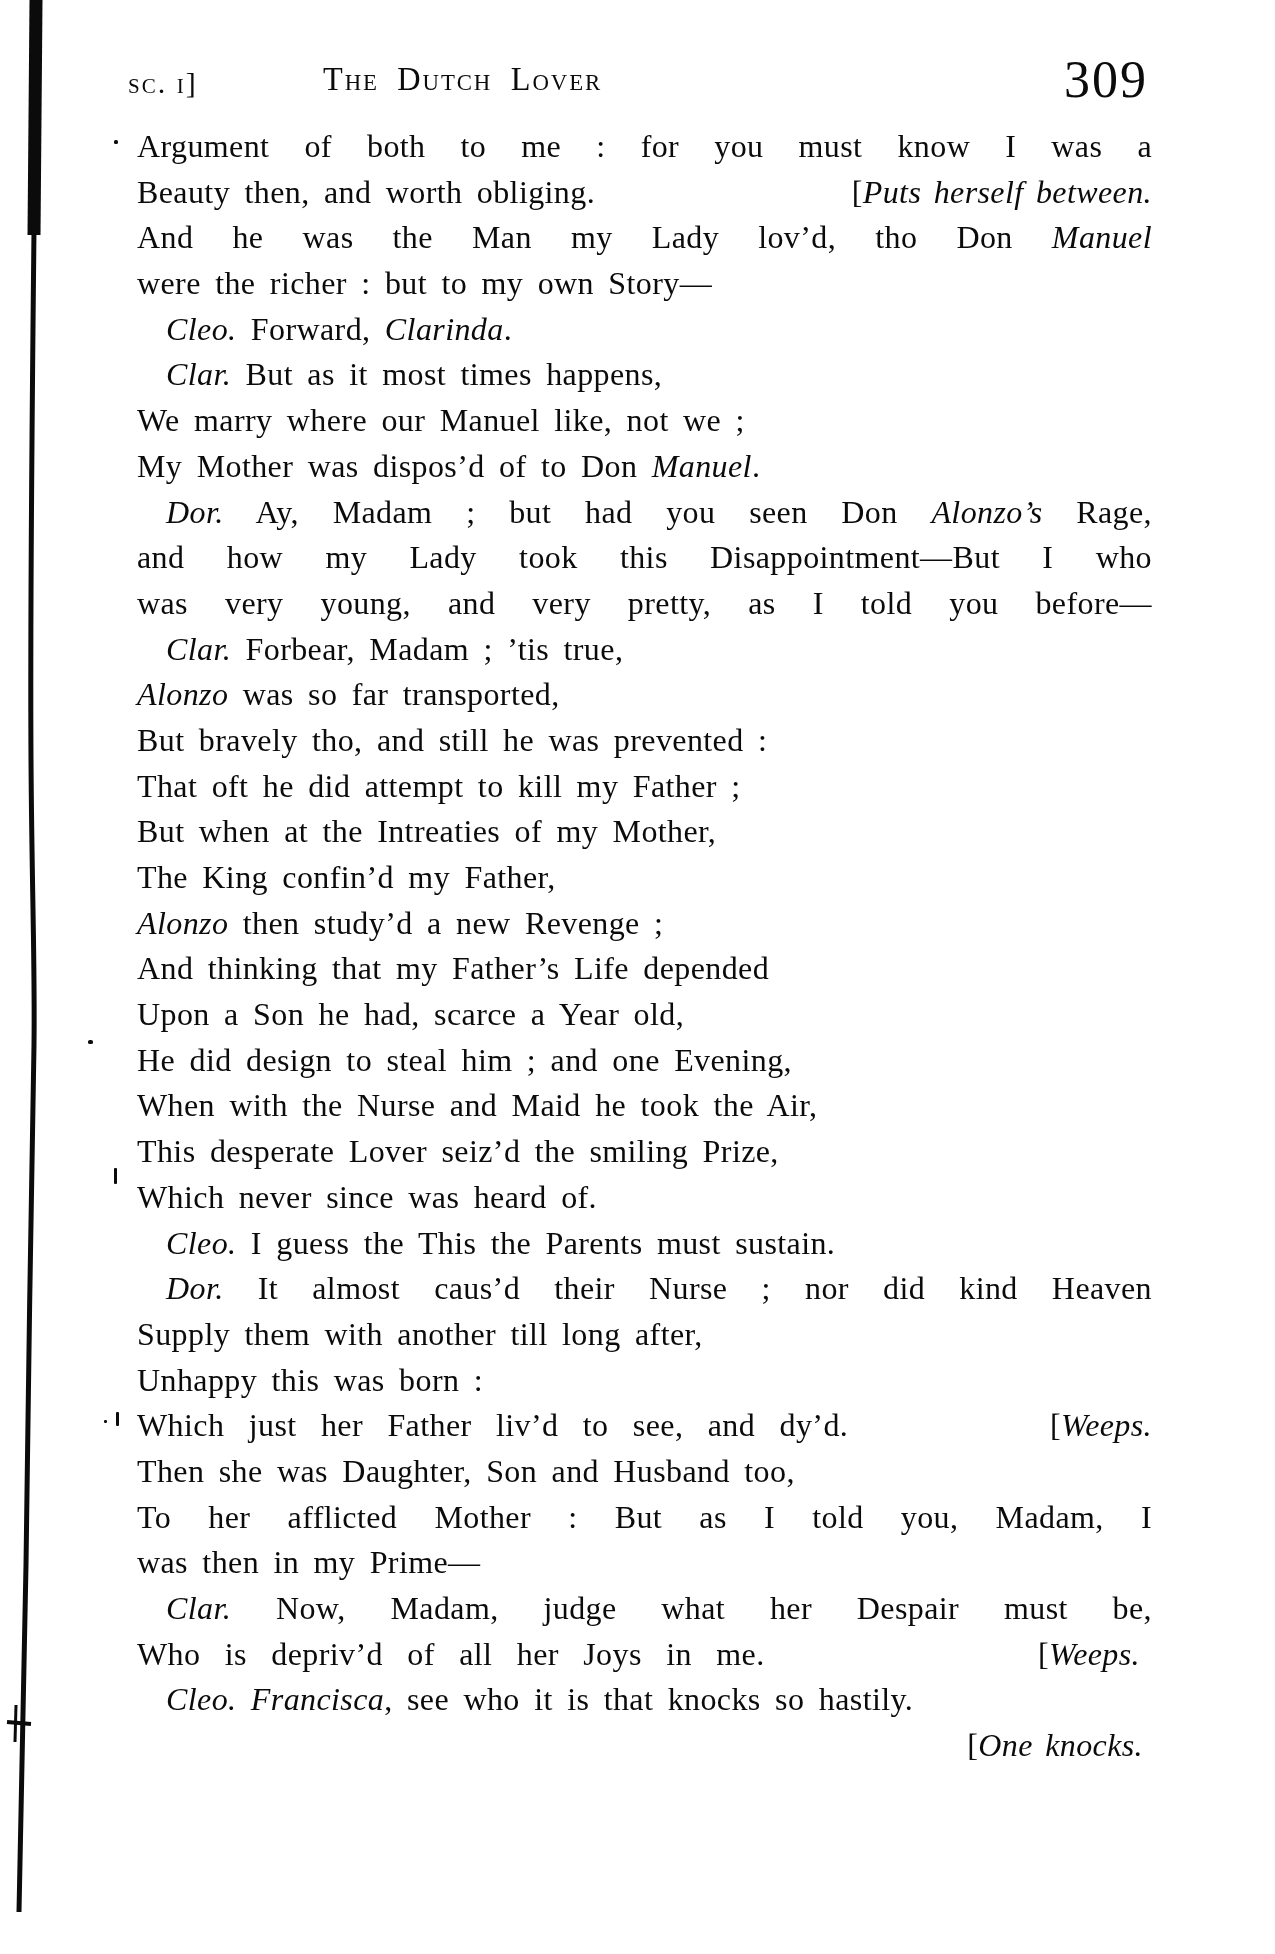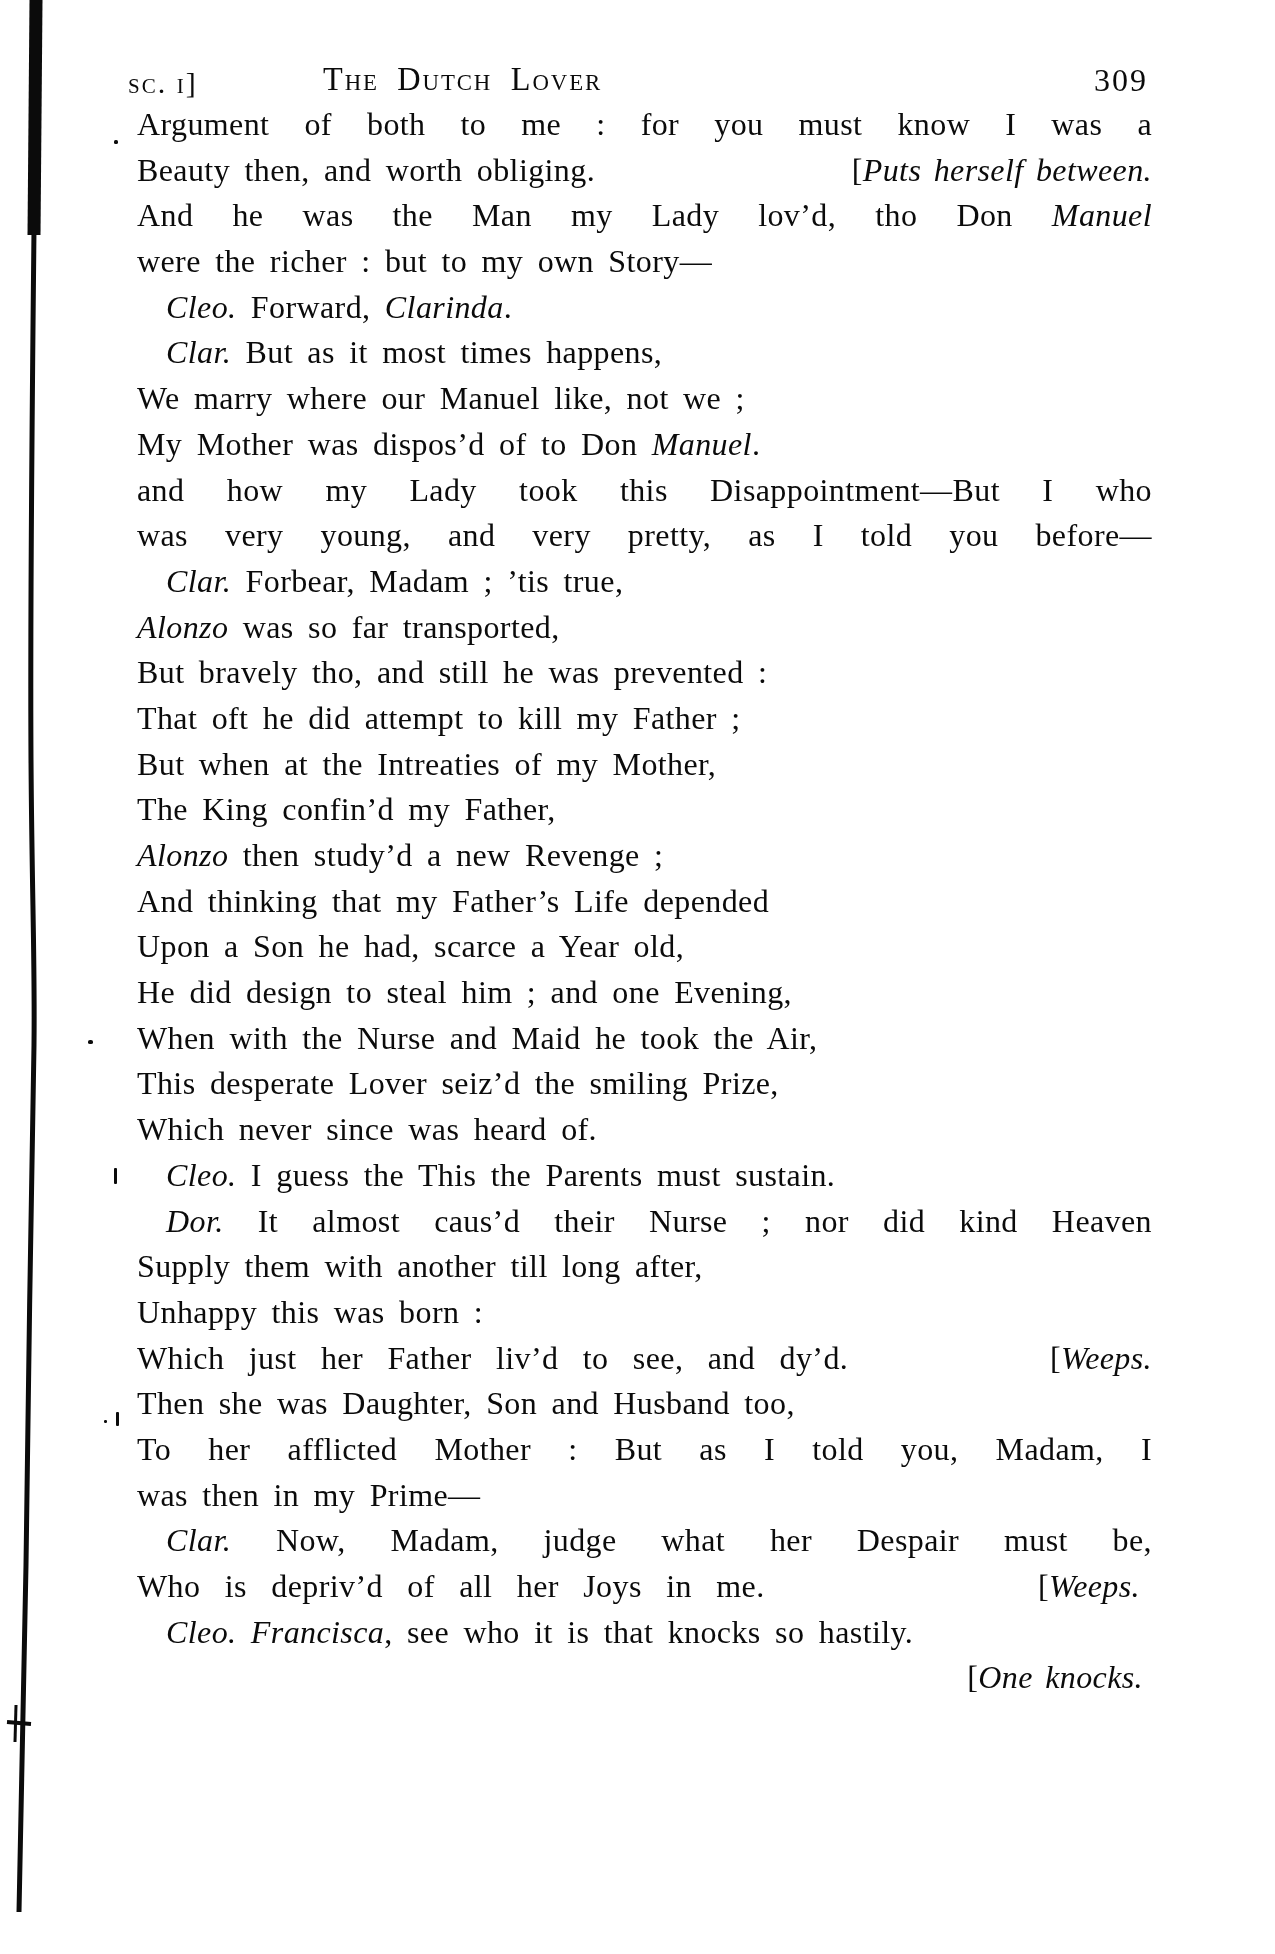--- a/index.html
+++ b/index.html
@@ -2,22 +2,22 @@
 <html><head>
 <meta charset="utf-8">
 <style>
   html,body{margin:0;padding:0;background:#e8e8e8}
   .page{position:relative;width:1275px;height:1954px;background:#ffffff;overflow:hidden;
         font-family:"Liberation Serif","DejaVu Serif",serif;color:#0b0b0b}
   .hdr{position:absolute;left:137px;top:0;width:1015px;height:112px}
   .scene{position:absolute;left:-9px;top:68px;font-variant:small-caps;font-size:30px;line-height:30px;letter-spacing:2px}
   .title{position:absolute;left:186px;top:62px;font-variant:small-caps;font-size:34px;line-height:34px;
          letter-spacing:2px;word-spacing:9px;transform:scaleX(.95);transform-origin:left top;white-space:nowrap}
-  .pgno{position:absolute;right:4px;top:60px;font-size:32px;line-height:40px;letter-spacing:2px}
-  .body{position:absolute;left:137px;top:102px;width:1015px;font-size:32px;line-height:45.7px;
+  .pgno{position:absolute;right:4px;top:60px;font-size:52px;line-height:40px;letter-spacing:2px}
+  .body{position:absolute;left:137px;top:124px;width:1015px;font-size:32px;line-height:45.7px;
         word-spacing:6px;letter-spacing:.4px}
   .ln{position:relative;height:45.7px;white-space:nowrap}
   .jst{white-space:normal;text-align:justify;text-align-last:justify}
   .ind{text-indent:29px}
   .wide{word-spacing:16px}
   .it{font-style:italic}
   .sd{position:absolute;right:0;top:0;word-spacing:4px}
   .sd.in12{right:12px}
   .sd.in9{right:9px}
   .gutter{position:absolute;left:0;top:0}
@@ -58,20 +58,21 @@
     <div class="ln"><span>were the richer : but to my own Story—</span></div>
 
     <div class="ln ind"><span class="it">Cleo.</span><span> Forward, </span><span class="it">Clarinda</span><span>.</span></div>
 
     <div class="ln ind"><span class="it">Clar.</span><span> But as it most times happens,</span></div>
 
     <div class="ln"><span>We marry where our Manuel like, not we ;</span></div>
 
     <div class="ln"><span>My Mother was dispos’d of to Don </span><span class="it">Manuel</span><span>.</span></div>
 
+    <div class="ln ind jst"><span class="it">Dor.</span><span> Ay, Madam ; but had you seen Don </span><span class="it">Alonzo’s</span><span> Rage,</span></div>
 
     <div class="ln jst"><span>and how my Lady took this Disappointment—But I who</span></div>
 
     <div class="ln jst"><span>was very young, and very pretty, as I told you before—</span></div>
 
     <div class="ln ind"><span class="it">Clar.</span><span> Forbear, Madam ; ’tis true,</span></div>
 
     <div class="ln"><span class="it">Alonzo</span><span> was so far transported,</span></div>
 
     <div class="ln"><span>But bravely tho, and still he was prevented :</span></div>

